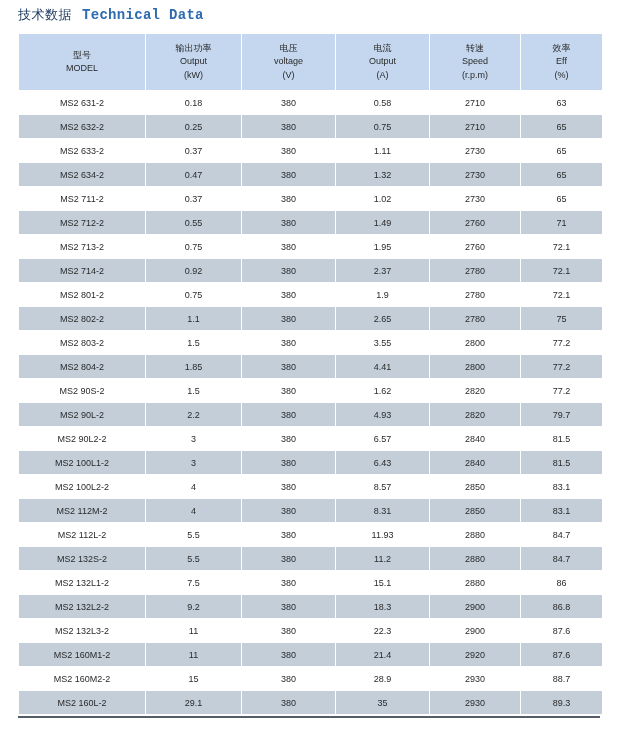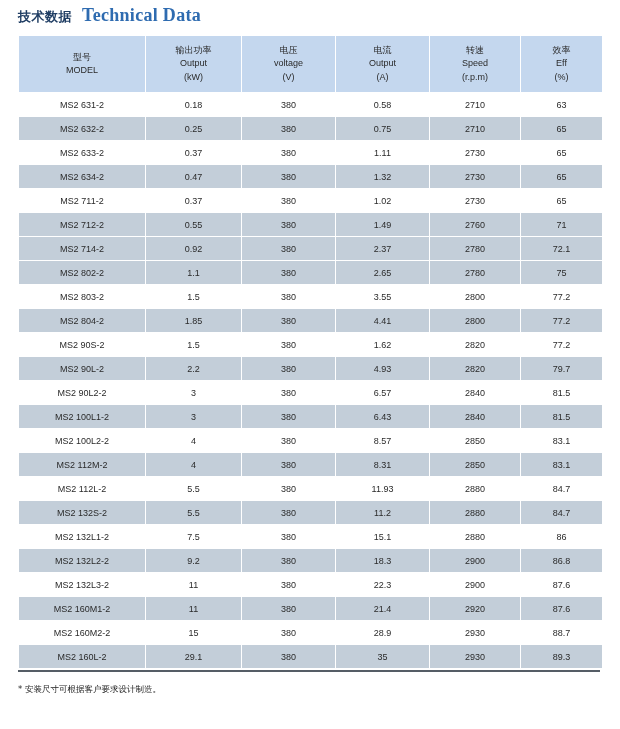--- a/index.html
+++ b/index.html
@@ -16,27 +16,27 @@
   }
 
   
   .title-bar {
     padding: 5px 0 4px 18px;
     white-space: nowrap;
   }
   .title-cn {
     font-family: "DejaVu Sans", sans-serif;
     font-size: 13px;
-    font-weight: 700;
+    font-weight: 400;
     color: #1f3d63;
     letter-spacing: 0.5px;
   }
   .title-en {
-    font-family: Liberation Serif, serif;
-    font-size: 18px;
+    font-family: Liberation Mono, monospace;
+    font-size: 14px;
     font-weight: 700;
     color: #2e6bb0;
     margin-left: 10px;
     letter-spacing: 0.3px;
   }
 
   
   .table-wrap {
     margin: 5px 0 0 18px;
     width: 582px;
@@ -204,25 +204,41 @@
           <td>65</td>
         </tr>
         <tr class="even">
           <td>MS2 712-2</td>
           <td>0.55</td>
           <td>380</td>
           <td>1.49</td>
           <td>2760</td>
           <td>71</td>
         </tr>
+        <tr class="odd">
+          <td>MS2 713-2</td>
+          <td>0.75</td>
+          <td>380</td>
+          <td>1.95</td>
+          <td>2760</td>
+          <td>72.1</td>
+        </tr>
         <tr class="even">
           <td>MS2 714-2</td>
           <td>0.92</td>
           <td>380</td>
           <td>2.37</td>
+          <td>2780</td>
+          <td>72.1</td>
+        </tr>
+        <tr class="odd">
+          <td>MS2 801-2</td>
+          <td>0.75</td>
+          <td>380</td>
+          <td>1.9</td>
           <td>2780</td>
           <td>72.1</td>
         </tr>
         <tr class="even">
           <td>MS2 802-2</td>
           <td>1.1</td>
           <td>380</td>
           <td>2.65</td>
           <td>2780</td>
           <td>75</td>

